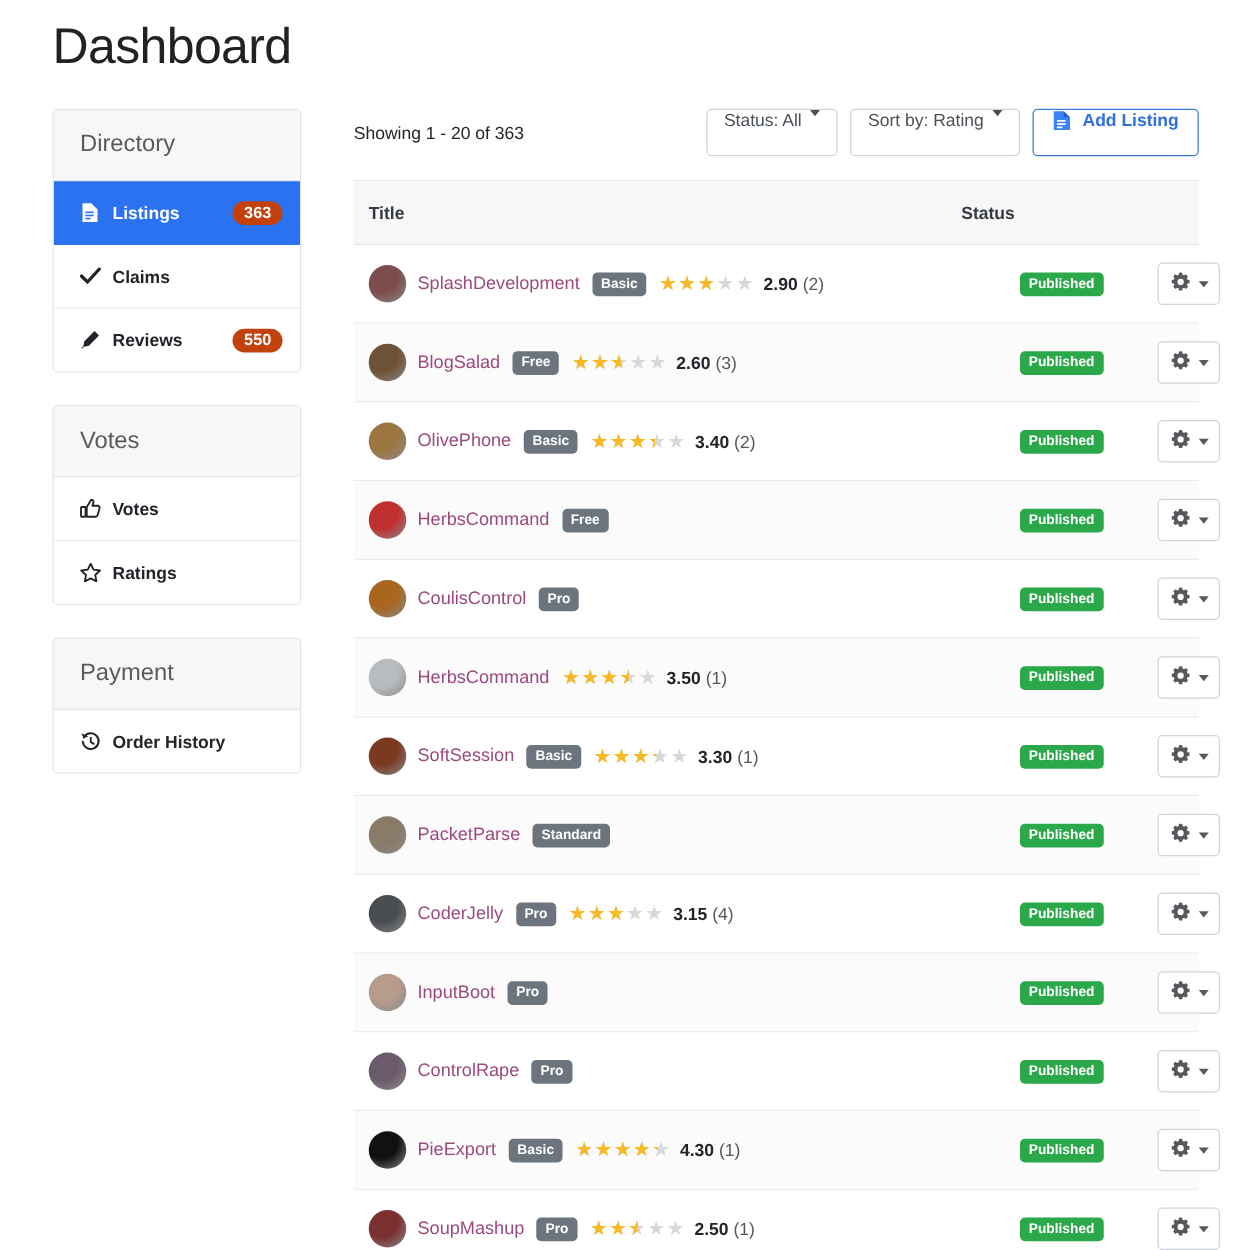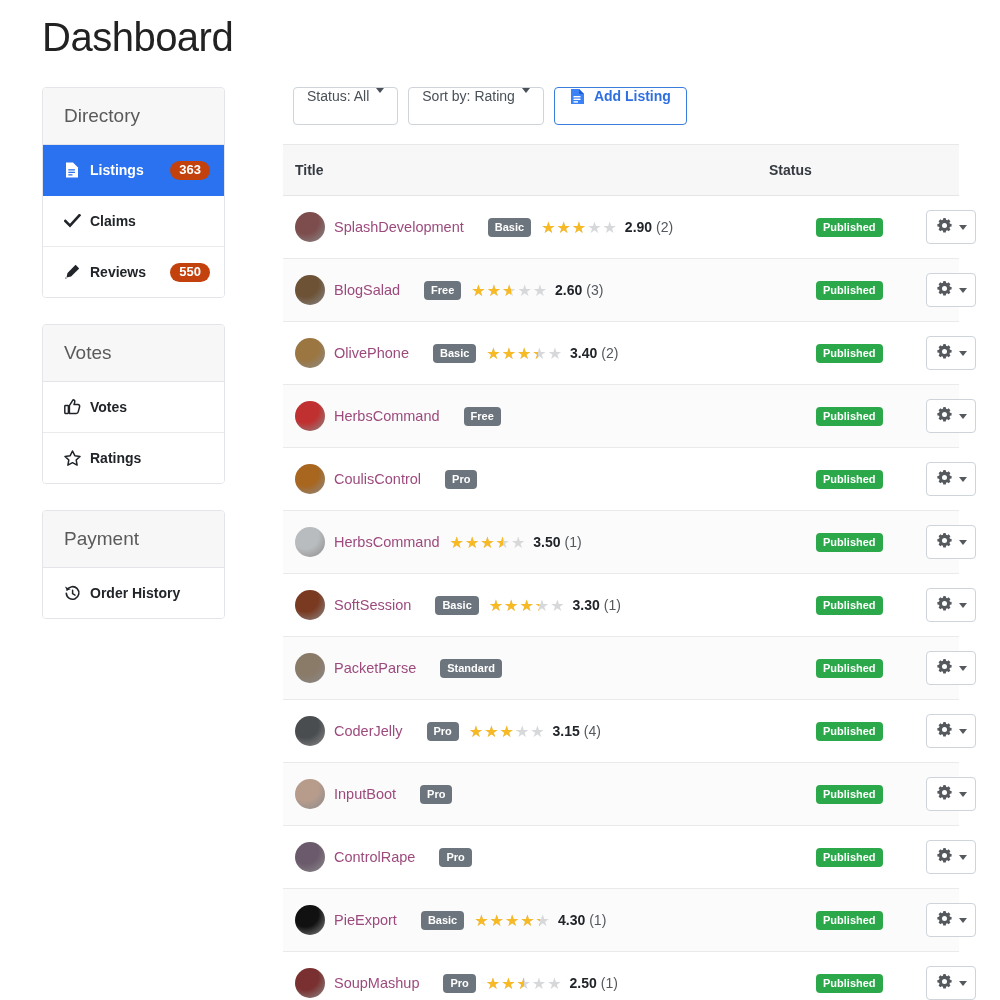--- a/index.html
+++ b/index.html
@@ -21,21 +21,21 @@
     font-weight: 300;
     letter-spacing: -0.5px;
     color: #222;
     line-height: 54px;
   }
 
   
   .sidebar {
     position: absolute;
     left: 42px; top: 87px;
-    width: 183px;
+    width: 199px;
   }
   .card {
     border: 1px solid #e3e5e8;
     border-radius: 4px;
     background: #fff;
     margin-bottom: 26px;
     overflow: hidden;
   }
   .card-header {
     background: #f7f7f8;
@@ -193,21 +193,21 @@
   }
   .plan-badge {
     display: inline-block;
     background: #6c757d;
     color: #fff;
     font-size: 11px;
     font-weight: bold;
     border-radius: 4px;
     padding: 3px 7px 4px;
     line-height: 12px;
-    margin-left: 24px;
+    margin-left: 10px;
     white-space: nowrap;
   }
   .rating {
     display: inline-flex;
     align-items: center;
     margin-left: 10px;
     white-space: nowrap;
   }
   .stars {
     position: relative;
@@ -334,20 +334,21 @@
             </svg>
           </span>
           <span class="nav-label">Order History</span>
         </div>
       </div>
     </div>
 
   <div class="main">
 
     <div class="toolbar">
+      <div class="showing">Showing 1 - 20 of 363</div>
 
       <button class="btn">
         <span>Status: All</span>
         <span class="caret"></span>
       </button>
 
       <button class="btn">
         <span>Sort by: Rating</span>
         <span class="caret"></span>
       </button>

